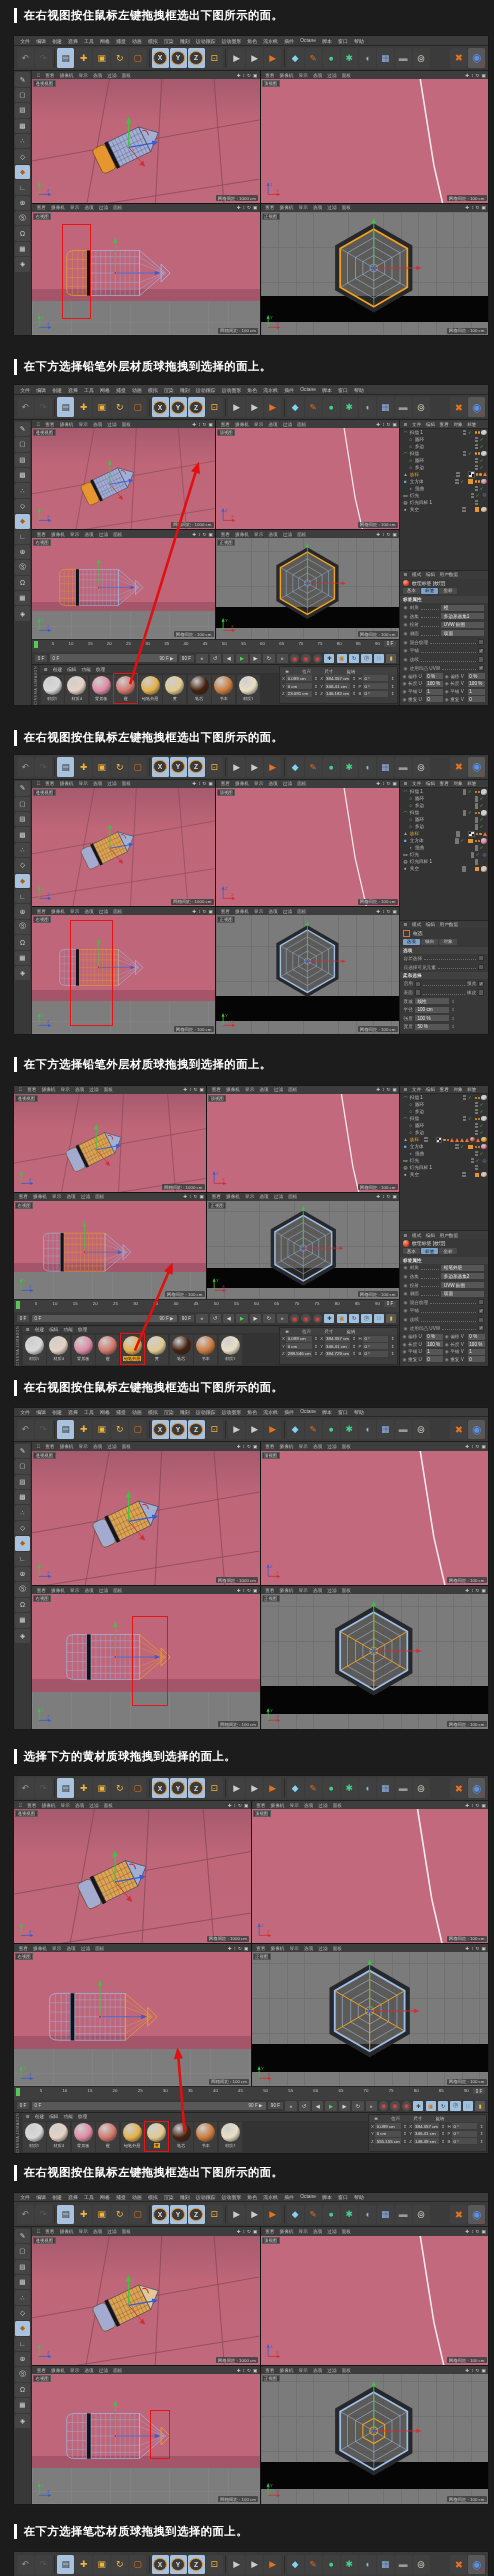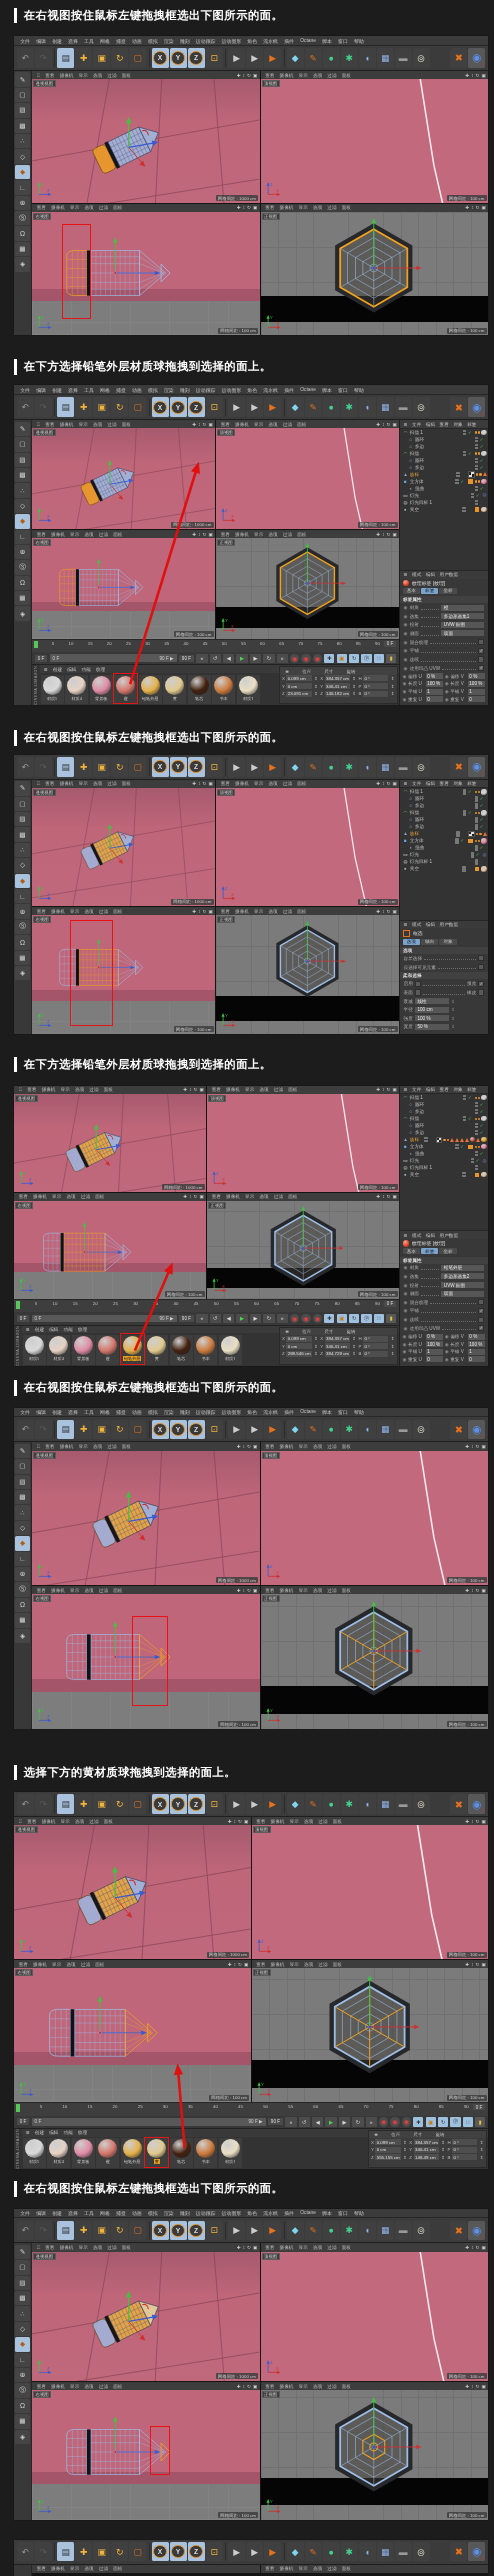--- a/index.html
+++ b/index.html
@@ -3,21 +3,21 @@
 <meta charset="utf-8">
 <style>
   html,body{margin:0;padding:0;background:#1c1c1c;}
   body{width:495px;font-family:"Liberation Sans","DejaVu Sans",sans-serif;padding-bottom:5.2px;}
   .sec{display:block;}
   .heading{display:flex;margin-left:14px;height:15.5px;align-items:stretch;}
   .hbar{width:2.6px;background:#ffffff;margin-right:7.2px;}
   .htext{color:#fff;font-size:11.3px;font-weight:bold;line-height:15.5px;letter-spacing:0.5px;white-space:nowrap;}
   
   .s0{margin-top:7.7px}.s1{margin-top:24px}.s2{margin-top:25px}.s3{margin-top:23px}
-  .s4{margin-top:14.4px}.s5{margin-top:36px}.s6{margin-top:12px}.s7{margin-top:20px}
+  .s4{margin-top:14.4px}.s5{margin-top:20px}.s6{margin-top:12px}.s7{margin-top:20px}
   .s0 .shot{margin-top:13px;height:299px}.s1 .shot{margin-top:10.8px;height:320px}
   .s2 .shot{margin-top:8.8px;height:279px}.s3 .shot{margin-top:13.4px;height:280px}
   .s4 .shot{margin-top:12px;height:321px}.s5 .shot{margin-top:12px;height:377px}
   .s6 .shot{margin-top:12px;height:311px}.s7 .shot{margin-top:13.4px;height:367px}
 
   .shot{position:relative;margin-left:14px;width:474px;background:#323232;display:flex;flex-direction:column;overflow:hidden;color:#b5b5b5;font-size:4.6px;box-shadow:0 0 0 0.5px #141414;}
   .menubar{height:8.8px;flex:none;background:#3b3b3b;border-bottom:0.5px solid #272727;display:flex;align-items:center;padding-left:3.1px;overflow:hidden;}
   .menubar span{padding:0 3.1px;font-size:4.9px;color:#c6c6c6;white-space:nowrap;cursor:default;}
   .toolbar{height:24px;flex:none;background:#3b3b3b;border-bottom:0.5px solid #1f1f1f;display:flex;align-items:center;padding:0 2.6px;gap:1px;overflow:hidden;}
   .tbtn{width:17px;height:19.6px;border-radius:1.5px;display:flex;align-items:center;justify-content:center;font-size:8.8px;flex:none;background:#404040;}
@@ -3234,20 +3234,24 @@
                   <div class="vplabel">正视图</div>
                   <div class="gridtag">网格间距 : 100 cm</div>
                 </div>
               </div>
             </div>
           </div>
         </div>
       </div>
     </div>
     <div class="sec s7">
+      <div class="heading">
+        <div class="hbar"></div>
+        <div class="htext">在下方选择笔芯材质球拖拽到选择的面上。</div>
+      </div>
       <div class="shot">
         <div class="toolbar">
           <div class="tbtn tb-dim1">↶</div>
           <div class="tbtn tb-dim2">↷</div>
           <div class="tsep"></div>
           <div class="tbtn tb-act">▤</div>
           <div class="tbtn tb-y">✚</div>
           <div class="tbtn tb-y">▣</div>
           <div class="tbtn tb-y">↻</div>
           <div class="tbtn tb-o">▢</div>

